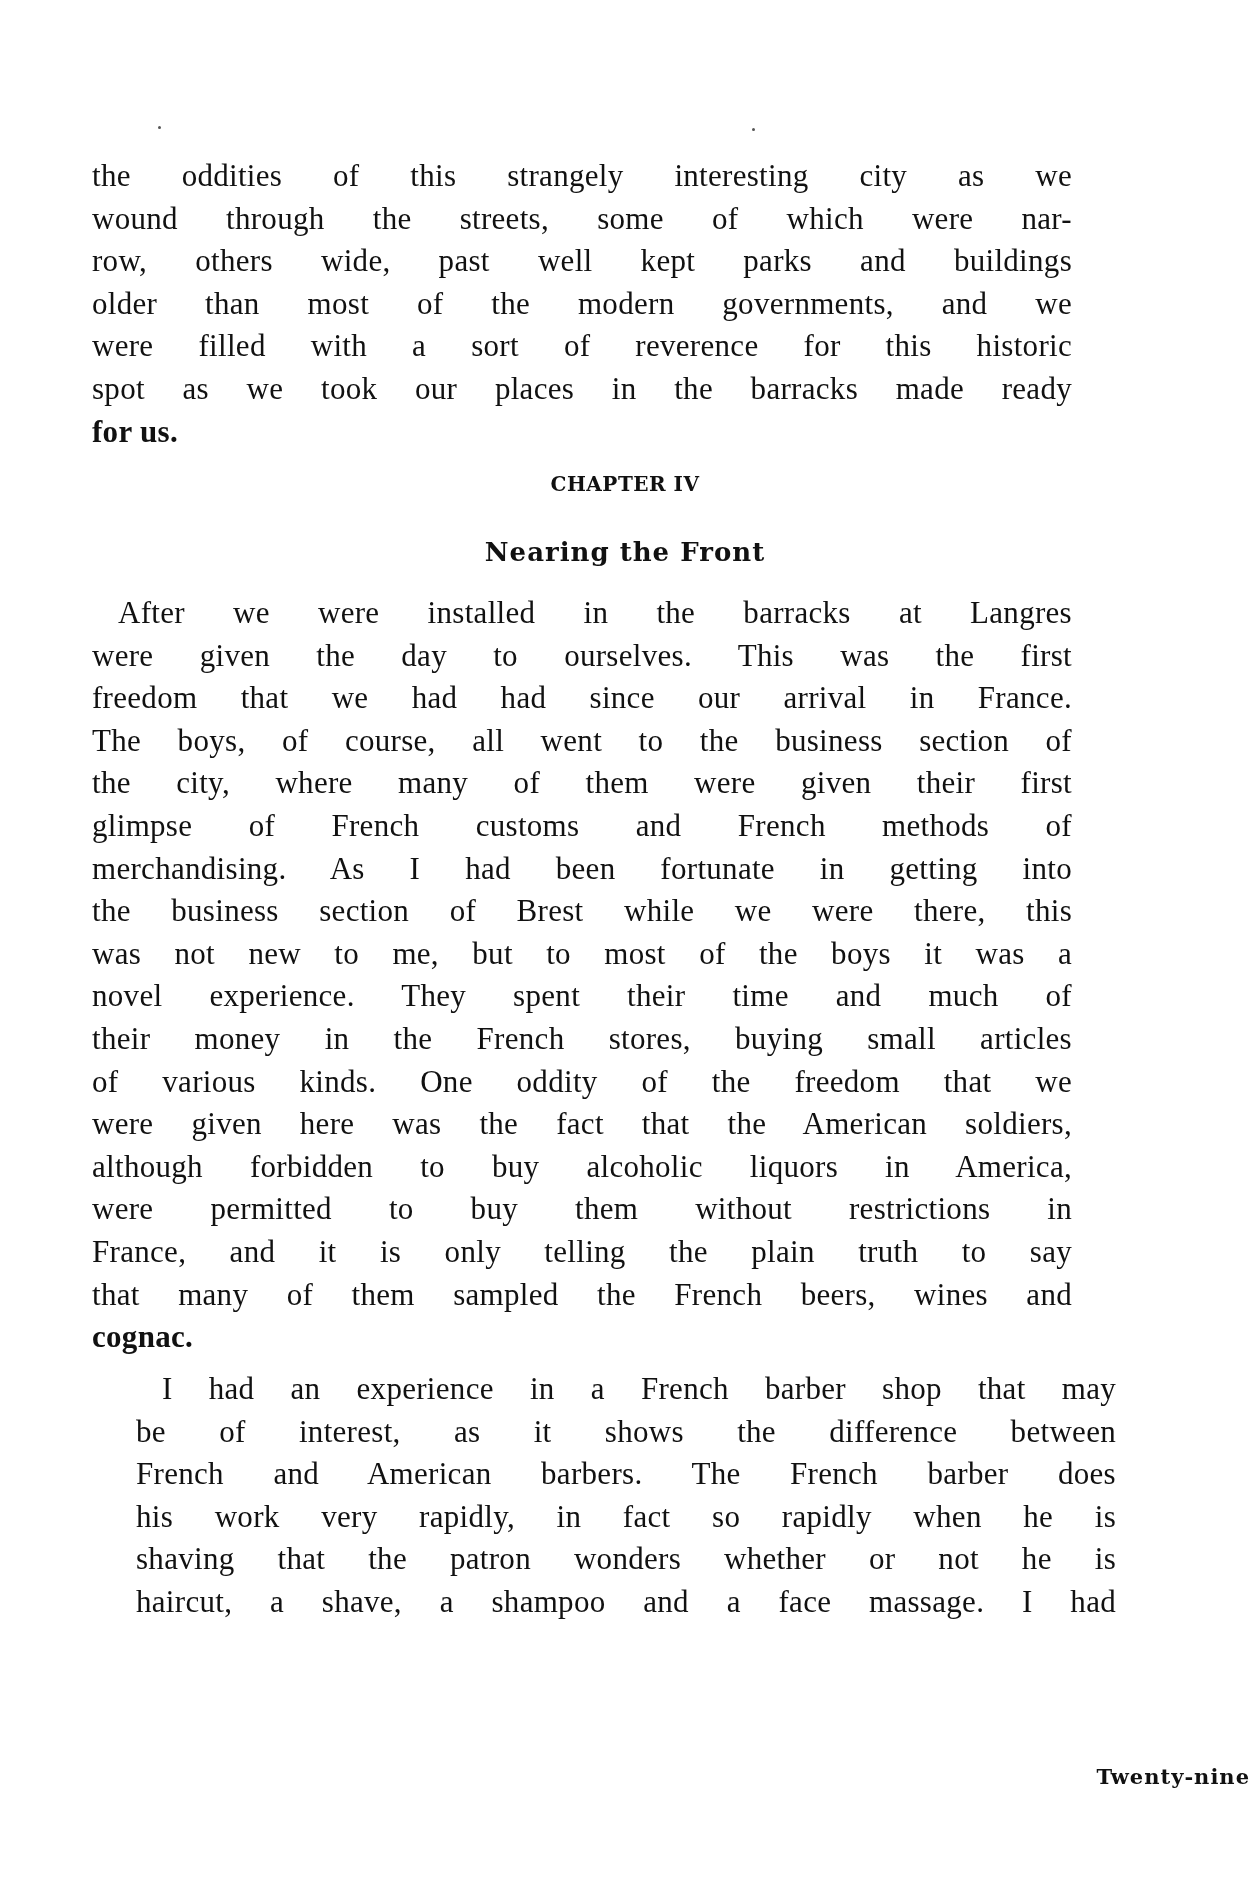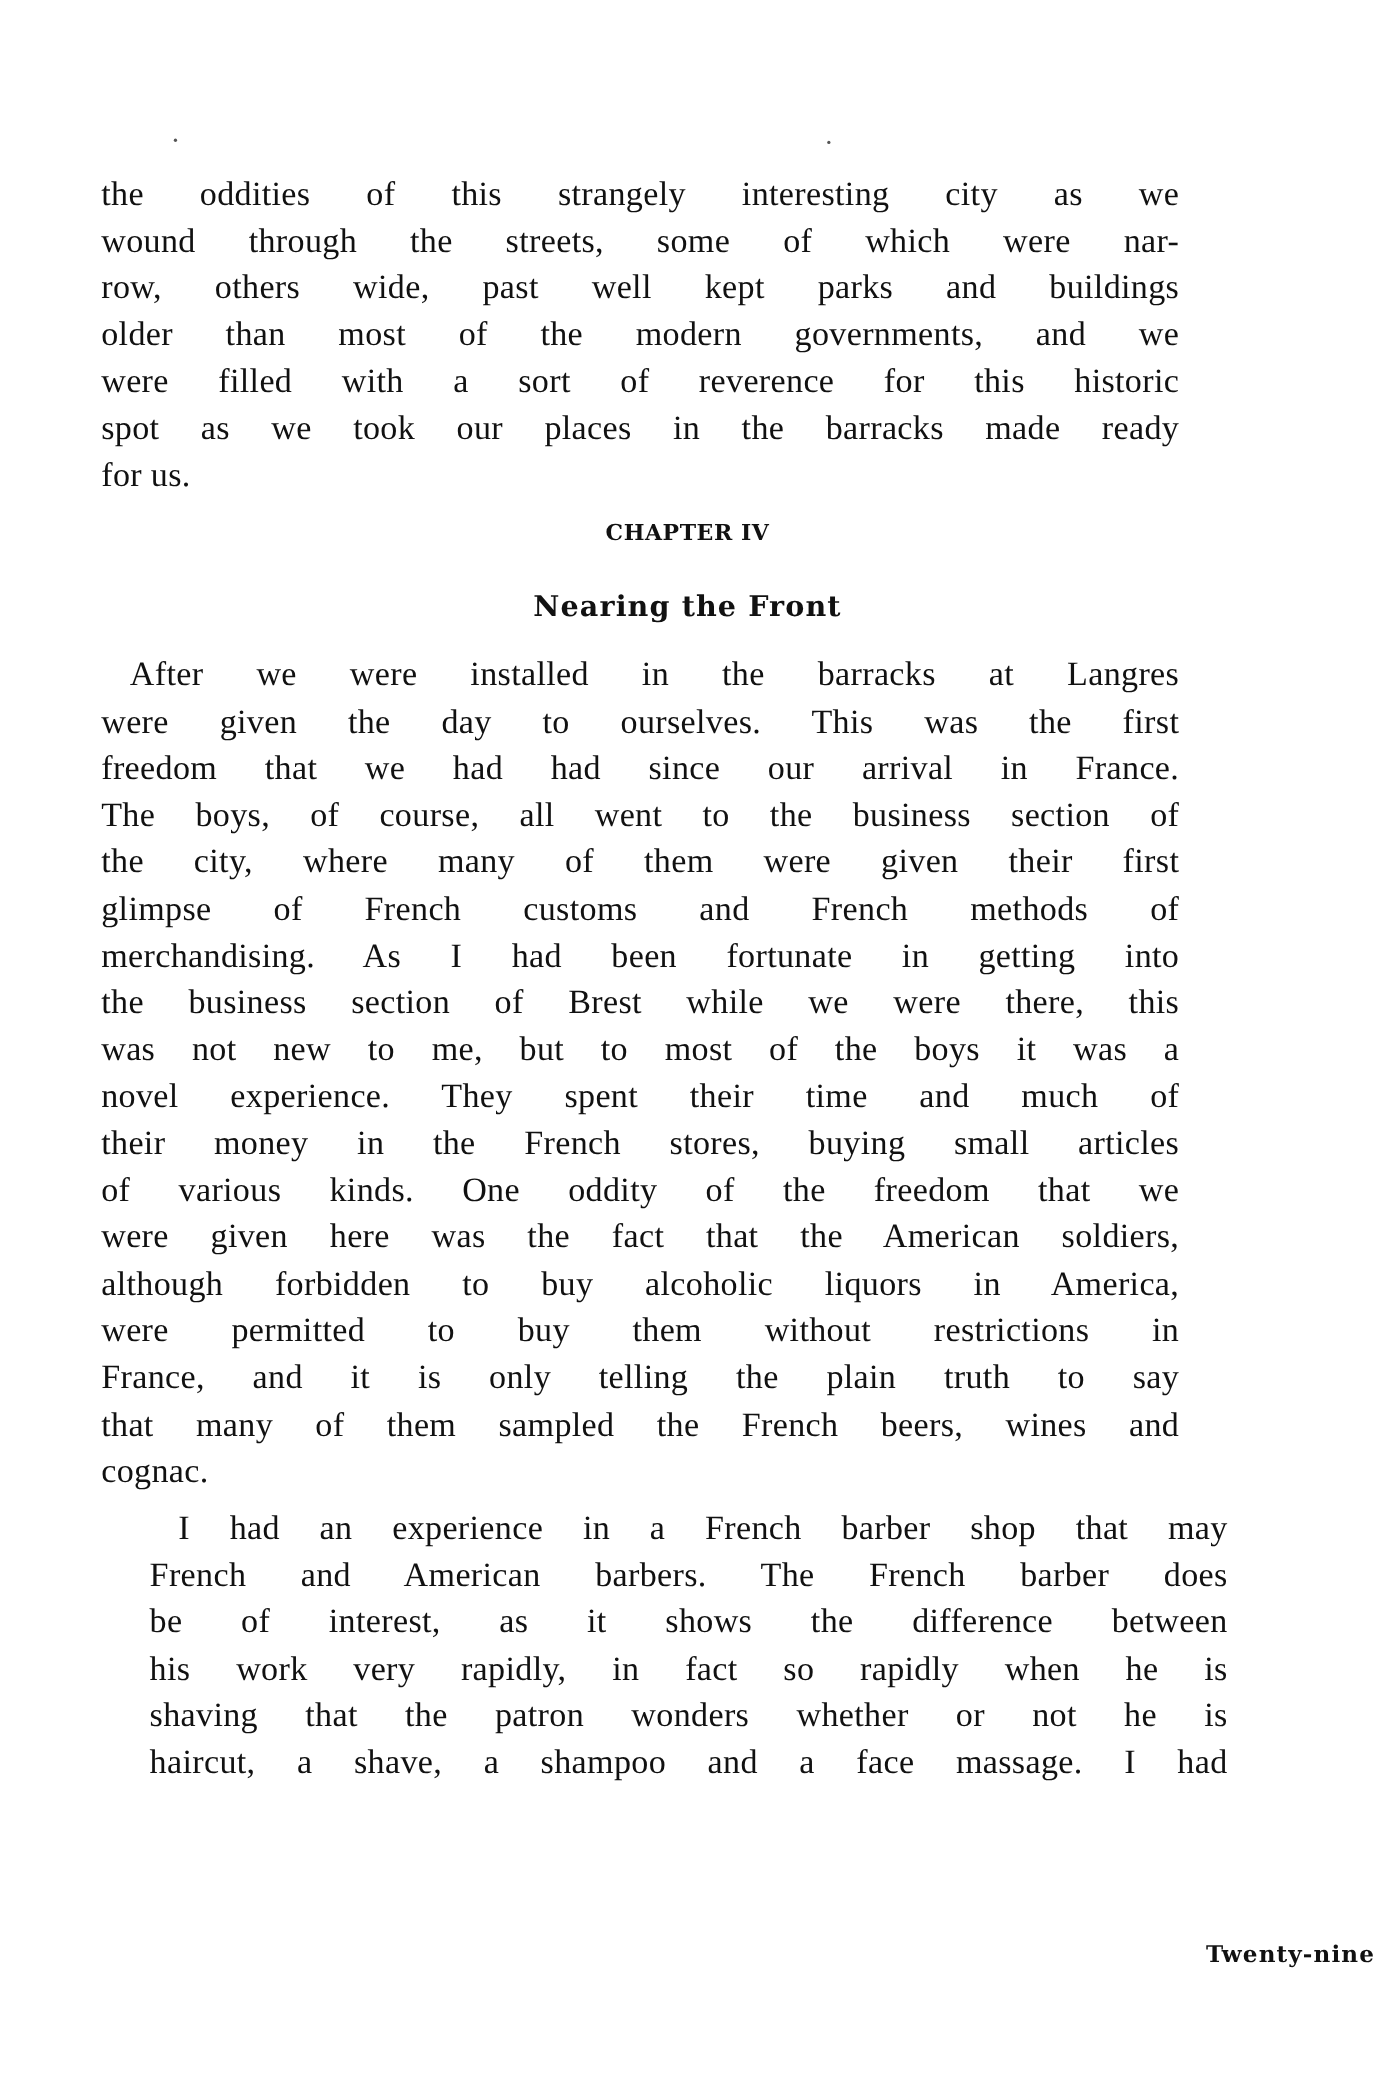--- a/index.html
+++ b/index.html
@@ -3,21 +3,21 @@
   <meta charset="utf-8">
   <style>
     html, body { margin: 0; padding: 0; background: #ffffff; }
     body { width: 1250px; height: 1886px; position: relative; overflow: hidden;
            font-family: "Liberation Serif", "DejaVu Serif", serif; color: #111; }
     .page { position: absolute; left: 0; top: 0; width: 1250px; height: 1886px; }
     .speck { position: absolute; width: 3px; height: 3px; background: #555; border-radius: 50%; }
     .block { position: absolute; left: 92px; width: 980px; }
     .line { display: block; height: 42.6px; line-height: 42.6px; font-size: 31px;
             text-align: justify; text-align-last: justify; white-space: nowrap; letter-spacing: 0.3px; }
-    .line.last { text-align-last: left; }
+    .line.last { text-align-last: left; font-weight: bold; }
     .line.indent { padding-left: 26px; }
     .heading { position: absolute; left: 0; width: 1250px; text-align: center; font-weight: bold;
                font-family: "DejaVu Serif", serif; }
     .chapter { top: 472px; font-size: 20px; letter-spacing: 0.5px; }
     .subtitle { top: 537px; font-size: 26px; letter-spacing: 1px; }
     .footer { position: absolute; top: 1764px; left: 0; width: 1250px; text-align: right;
               font-family: "DejaVu Serif", serif; font-weight: bold; font-size: 21px; letter-spacing: 1px; }
   </style>
 </head>
 <body>
@@ -55,21 +55,21 @@
     <span class="line">were given here was the fact that the American soldiers,</span>
     <span class="line">although forbidden to buy alcoholic liquors in America,</span>
     <span class="line">were permitted to buy them without restrictions in</span>
     <span class="line">France, and it is only telling the plain truth to say</span>
     <span class="line">that many of them sampled the French beers, wines and</span>
     <span class="line last">cognac.</span>
   </div>
 
   <div class="block" style="top:1368px;margin-left:44px;">
     <span class="line indent">I had an experience in a French barber shop that may</span>
+    <span class="line">be of interest, as it shows the difference between</span>
     <span class="line">French and American barbers.  The French barber does</span>
-    <span class="line">be of interest, as it shows the difference between</span>
     <span class="line">his work very rapidly, in fact so rapidly when he is</span>
     <span class="line">shaving that the patron wonders whether or not he is</span>
     <span class="line">haircut, a shave, a shampoo and a face massage.  I had</span>
   </div>
 
   <div class="footer">Twenty-nine</div>
 </div>
 
 </body></html>

